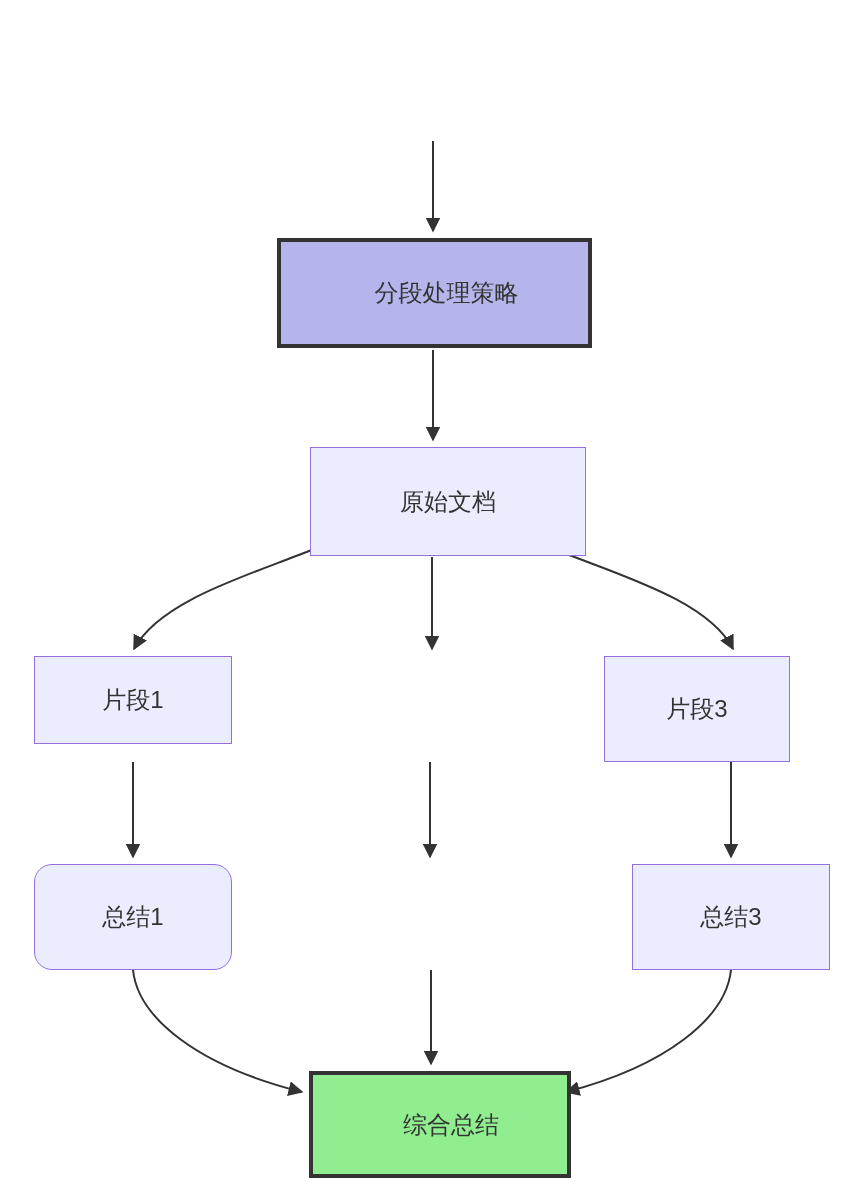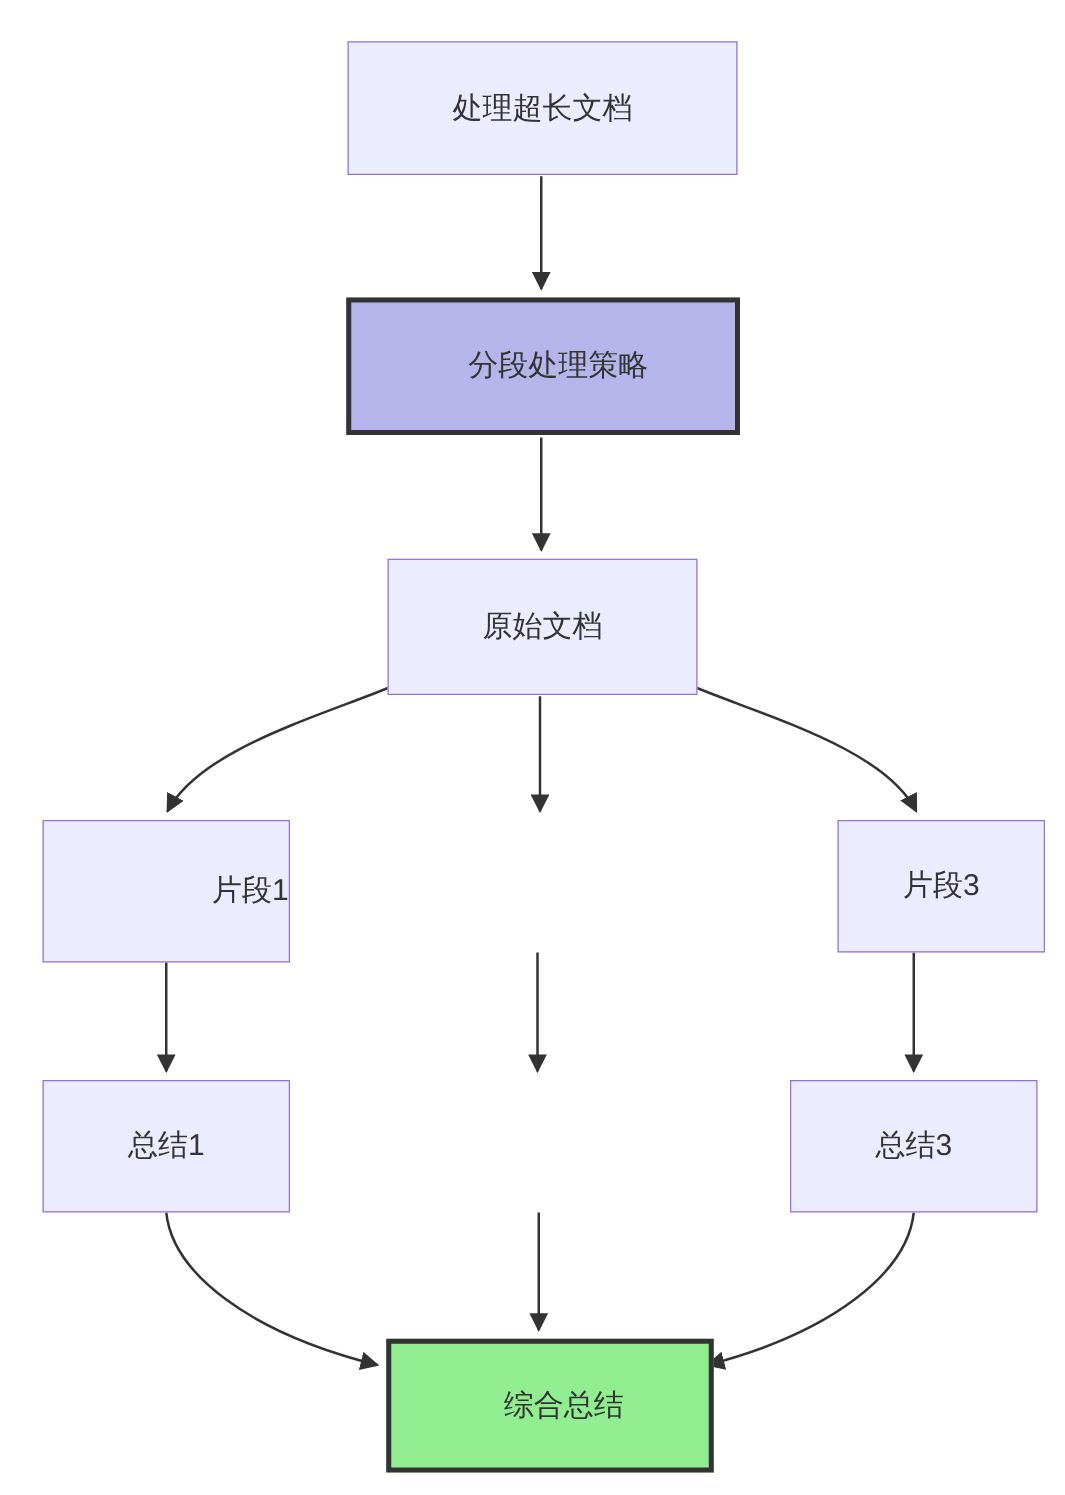--- a/index.html
+++ b/index.html
@@ -26,25 +26,25 @@
     background:var(--strategy-fill,#b5b5ec);
     border:4px solid var(--emphasis-border,#333333);
   }
   .node--final{
     background:var(--final-fill,#90EE90);
     border:4px solid var(--emphasis-border,#333333);
   }
   
   .pos-start   {left:278px;top:33px;  width:312px;height:107px;}
   .pos-strategy{left:277px;top:238px; width:315px;height:110px;padding-left:24px;}
-  .pos-source  {left:310px;top:447px; width:248px;height:109px;}
-  .pos-seg1    {left:34px; top:656px; width:198px;height:114px;justify-content:flex-end;}
+  .pos-source  {left:310px;top:447px; width:276px;height:109px;}
+  .pos-seg1    {left:34px; top:656px; width:198px;height:88px;}
   .pos-seg2    {left:331px;top:656px; width:198px;height:106px;}
-  .pos-seg3    {left:670px;top:656px; width:166px;height:106px;}
-  .pos-sum1    {left:34px; top:864px; width:198px;height:106px;}
+  .pos-seg3    {left:604px;top:656px; width:186px;height:106px;}
+  .pos-sum1    {left:34px; top:864px; width:198px;height:106px;border-radius:18px;}
   .pos-sum2    {left:331px;top:864px; width:198px;height:106px;}
   .pos-sum3    {left:632px;top:864px; width:198px;height:106px;justify-content:center;}
   .pos-final   {left:309px;top:1071px;width:262px;height:107px;padding-left:22px;}
   .edge{fill:none;stroke:var(--edge,#333333);stroke-width:2px;}
 </style>
 </head>
 <body>
 
 <div class="canvas" style="--bg: #ffffff; --node-fill: #ECECFF; --node-border: #9370DB; --strategy-fill: #b5b5ec; --final-fill: #90EE90; --emphasis-border: #333333; --edge: #333333; --text: #333333;">
 
@@ -60,23 +60,20 @@
     <path class="edge" d="M432,557 L432,649" marker-end="url(#arrow)"></path>
     <path class="edge" d="M554,549 C618,575 708,600 733,649" marker-end="url(#arrow)"></path>
     <path class="edge" d="M133,762 L133,857" marker-end="url(#arrow)"></path>
     <path class="edge" d="M430,762 L430,857" marker-end="url(#arrow)"></path>
     <path class="edge" d="M731,762 L731,857" marker-end="url(#arrow)"></path>
     <path class="edge" d="M133,970 C138,1018 198,1066 302,1092" marker-end="url(#arrow)"></path>
     <path class="edge" d="M431,970 L431,1064" marker-end="url(#arrow)"></path>
     <path class="edge" d="M731,970 C726,1018 666,1066 566,1092" marker-end="url(#arrow)"></path>
   </svg>
 
-  <div class="node pos-start">
-    <span>处理超长文档</span>
-  </div>
 
   <div class="node node--strategy pos-strategy">
     <span>分段处理策略</span>
   </div>
 
   <div class="node pos-source">
     <span>原始文档</span>
   </div>
 
   <div class="node pos-seg1">

